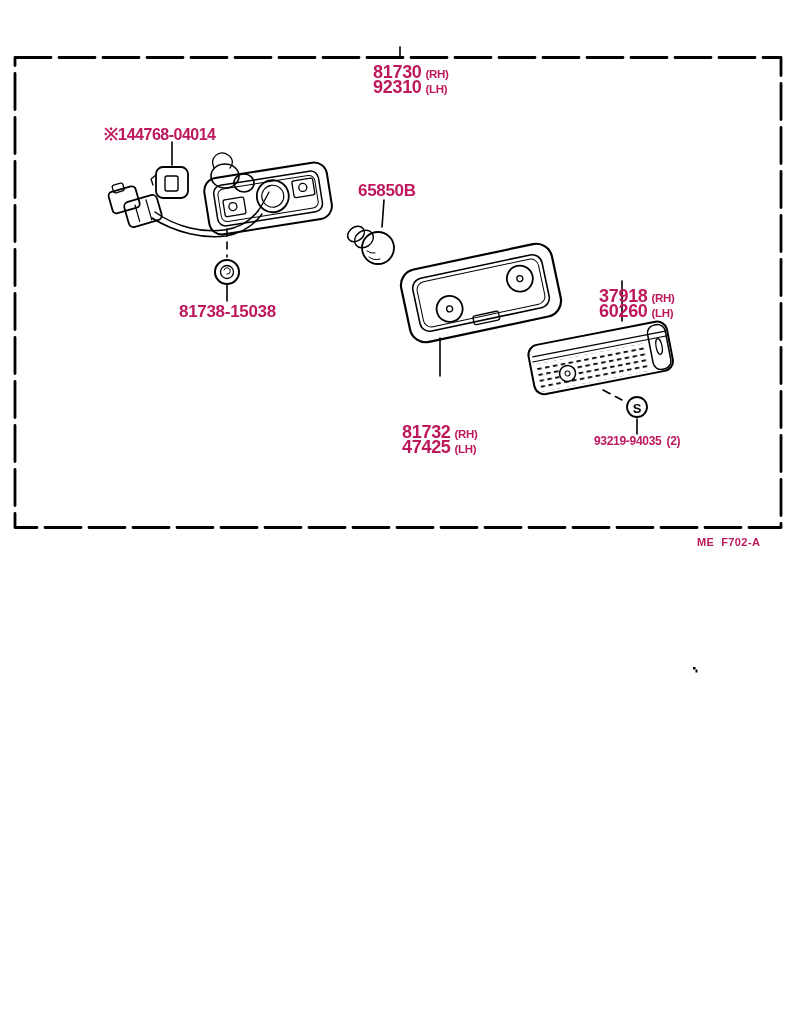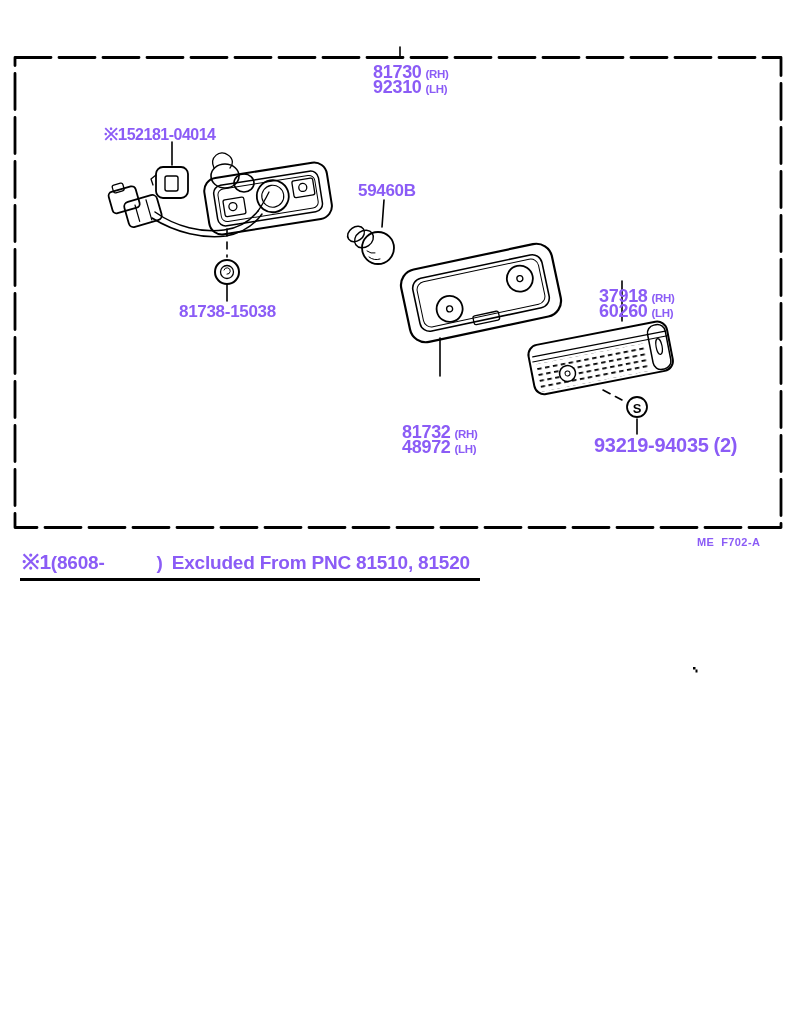--- a/index.html
+++ b/index.html
@@ -1,33 +1,33 @@
 <!DOCTYPE html>
 <html><head>
 <meta charset="utf-8">
 <style>
   html,body{margin:0;padding:0;background:#fff;}
   .page{
     position:relative;width:800px;height:1026px;background:#ffffff;
     font-family:"Liberation Sans",sans-serif;color:#000;overflow:hidden;
   }
   svg.artwork{position:absolute;left:0;top:0;}
-  .label{position:absolute;font-weight:700;white-space:nowrap;letter-spacing:-0.3px;color:#8b5cf6;}
+  .label{position:absolute;font-weight:700;white-space:nowrap;letter-spacing:-0.3px;color:#be185d;}
   .lrow{display:flex;align-items:baseline;height:15px;line-height:15px;}
   .partnum{font-size:18px;font-weight:700;}
   .side{font-size:11.5px;font-weight:700;margin-left:4px;margin-top:48px;}
   .single{font-size:17px;}
   .assembly-label{left:373px;top:19px;}
   .clip-label{left:104px;top:122px;font-size:16px;letter-spacing:-0.5px;}
   .clip-label .marker{font-size:17px;}
   .bulb-label{left:358px;top:181px;}
   .grommet-label{left:179px;top:302px;}
   .body-label{left:402px;top:379px;}
   .lens-label{left:599px;top:243px;}
-  .screw-label{left:594px;top:434px;font-size:20px;}
+  .screw-label{left:594px;top:434px;font-size:12px;}
   .screw-label .qty{margin-left:5px;}
   .me-code{left:697px;top:536px;font-size:11px;white-space:pre;letter-spacing:0.4px;}
   .footnote{
     left:20px;top:547px;font-size:19px;letter-spacing:-0.2px;
     border-bottom:3px solid #000;padding:0 10px 3px 2px;
   }
   .footnote .marker{font-size:21px;}
   .footnote .gap{display:inline-block;width:52px;}
   .footnote .txt{margin-left:9px;}
 </style>
@@ -146,38 +146,38 @@
       <span class="partnum">81730</span>
       <span class="side">(RH)</span>
     </div>
     <div class="lrow">
       <span class="partnum">92310</span>
       <span class="side">(LH)</span>
     </div>
   </div>
 
   <div class="label clip-label">
-    <span class="marker">※1</span><span>52181-04014</span>
+    <span class="marker">※1</span><span>44768-04014</span>
   </div>
 
   <div class="label bulb-label single">
-    <span>59460B</span>
+    <span>65850B</span>
   </div>
 
   <div class="label grommet-label single">
     <span>81738-15038</span>
   </div>
 
   <div class="label body-label">
     <div class="lrow">
       <span class="partnum">81732</span>
       <span class="side">(RH)</span>
     </div>
     <div class="lrow">
-      <span class="partnum">48972</span>
+      <span class="partnum">47425</span>
       <span class="side">(LH)</span>
     </div>
   </div>
 
   <div class="label lens-label">
     <div class="lrow">
       <span class="partnum">37918</span>
       <span class="side">(RH)</span>
     </div>
     <div class="lrow">
@@ -185,17 +185,14 @@
       <span class="side">(LH)</span>
     </div>
   </div>
 
   <div class="label screw-label">
     <span>93219-94035</span><span class="qty">(2)</span>
   </div>
 
   <div class="label me-code">ME  F702-A</div>
 
-  <div class="label footnote">
-    <span class="marker">※1</span><span>(8608-</span><span class="gap"></span><span>)</span><span class="txt">Excluded From PNC 81510, 81520</span>
-  </div>
 
 </div>
 
 </body></html>

